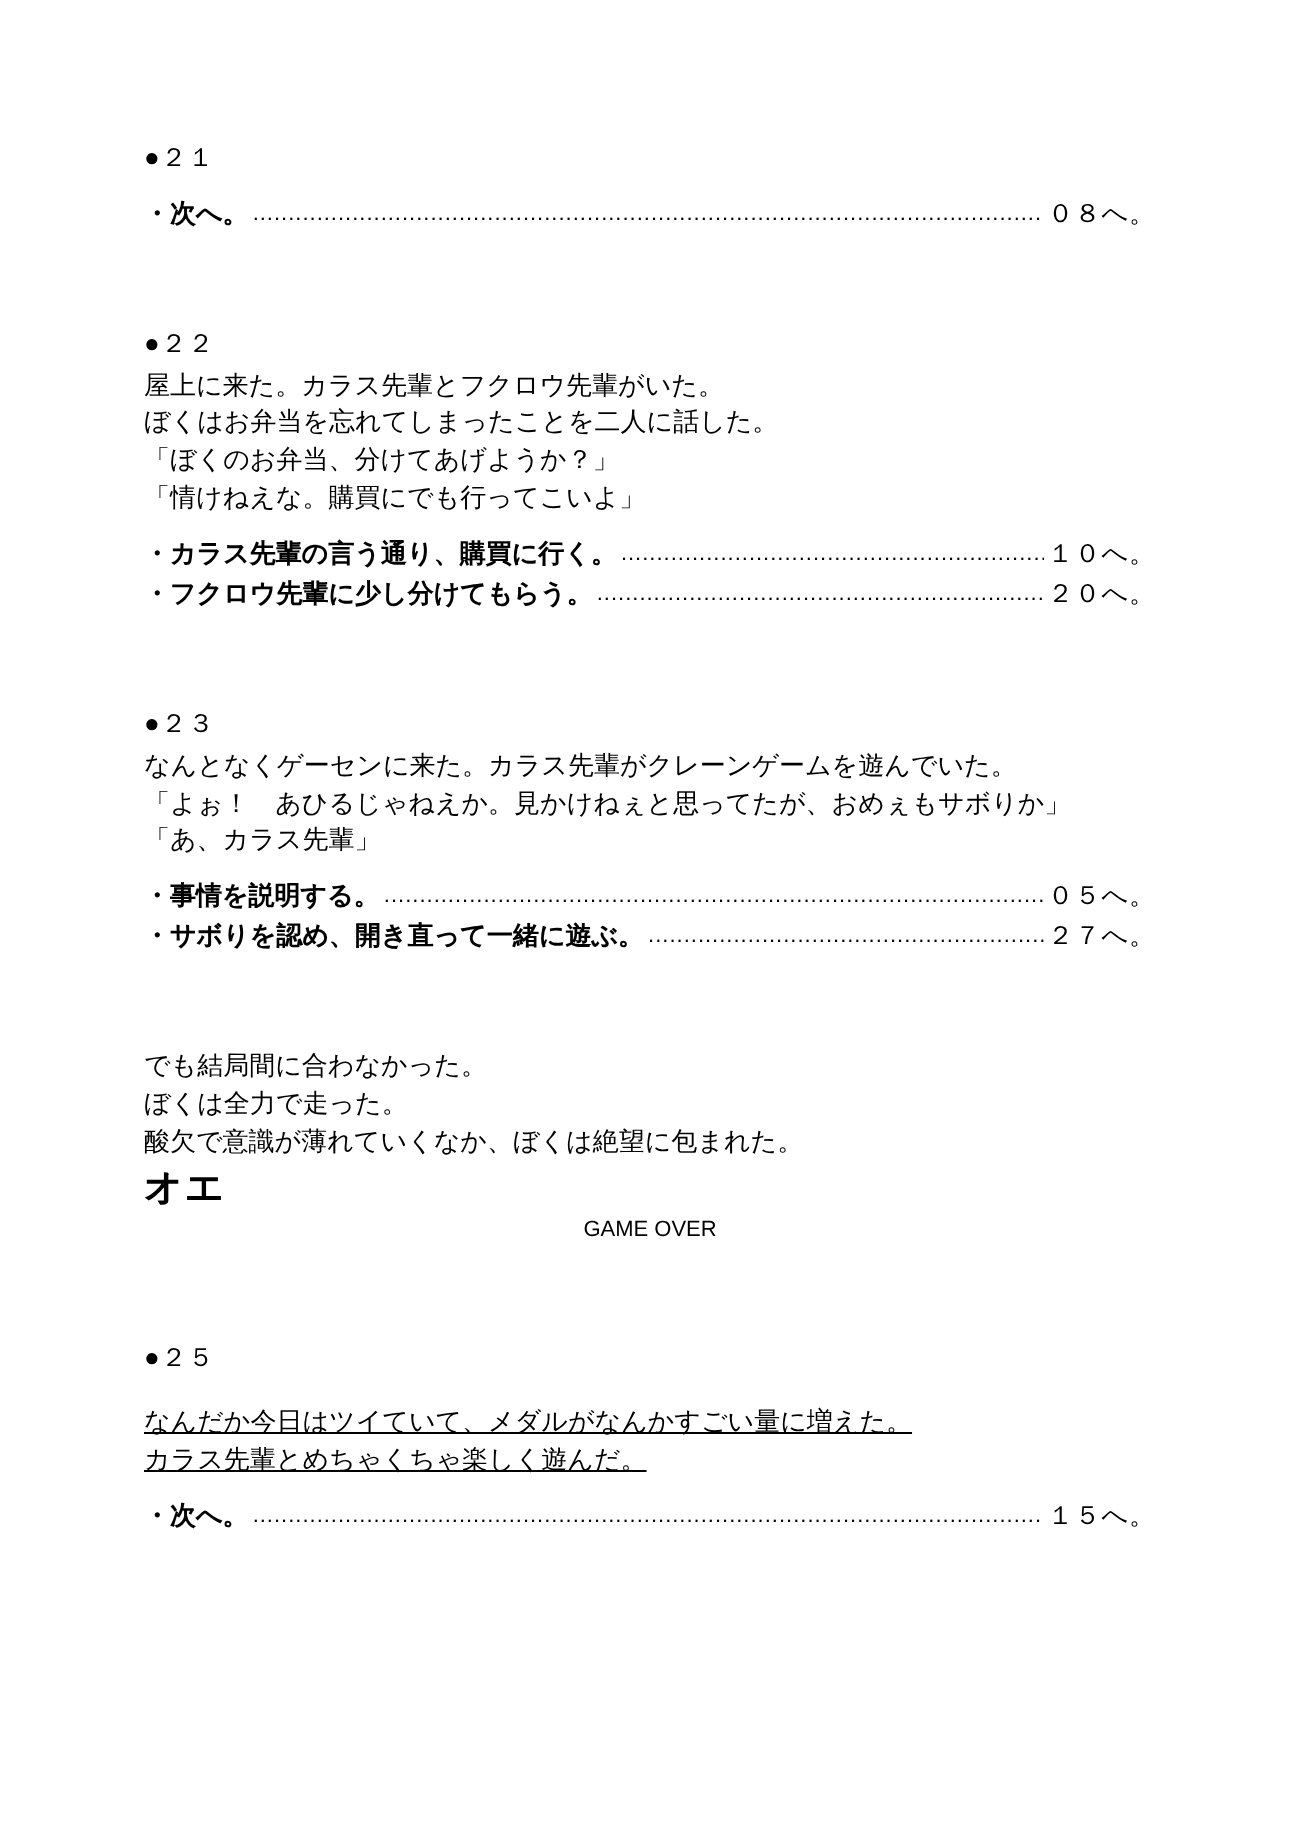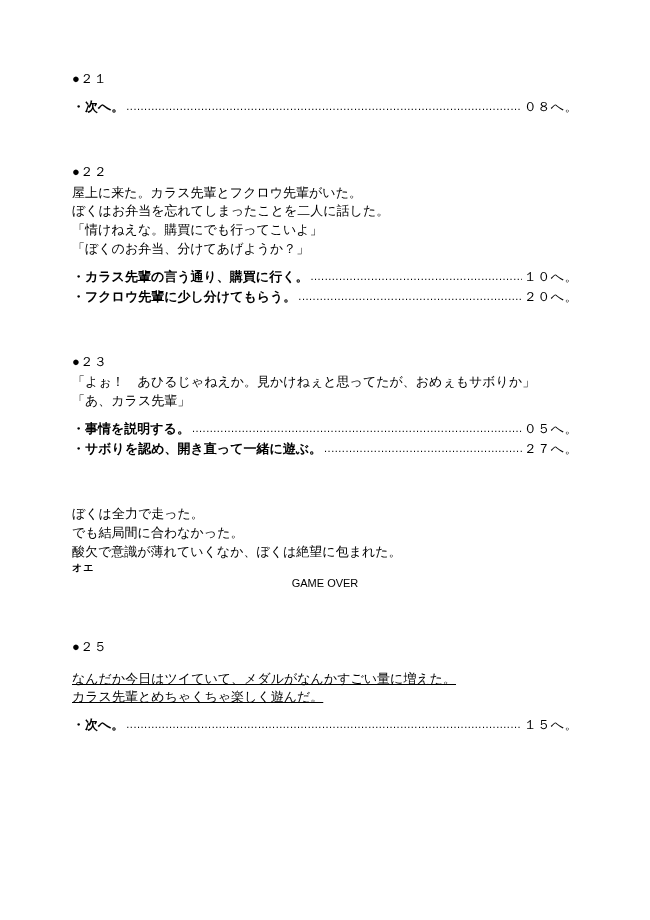--- a/index.html
+++ b/index.html
@@ -67,21 +67,21 @@
   .choice .dest {
     flex: 0 0 auto;
     letter-spacing: 0.5px;
   }
   .gameover {
     font-size: 11px;
     text-align: center;
   }
   .bold-line {
     font-weight: bold;
-    font-size: 10px;
+    font-size: 19px;
     letter-spacing: 1px;
   }
   .sec-25 .line {
     margin-top: 0;
     text-decoration: underline;
   }
   .spacer-sm { height: 12px; }
 </style>
 </head>
 <body>
@@ -98,61 +98,62 @@
       </div>
     </div>
   </div>
 
   <div class="spacer-sm"></div>
 
   <div class="section">
     <div class="sec-head">●２２</div>
     <div class="line">屋上に来た。カラス先輩とフクロウ先輩がいた。</div>
     <div class="line">ぼくはお弁当を忘れてしまったことを二人に話した。</div>
+    <div class="line">「ぼくのお弁当、分けてあげようか？」</div>
     <div class="line">「情けねえな。購買にでも行ってこいよ」</div>
-    <div class="line">「ぼくのお弁当、分けてあげようか？」</div>
     <div class="choices">
       <div class="choice">
         <span class="ctext">・カラス先輩の言う通り、購買に行く。</span>
         <span class="dots">......................................................................................................................................................................</span>
         <span class="dest">１０へ。</span>
       </div>
       <div class="choice">
         <span class="ctext">・フクロウ先輩に少し分けてもらう。</span>
         <span class="dots">......................................................................................................................................................................</span>
         <span class="dest">２０へ。</span>
       </div>
     </div>
   </div>
 
   <div class="spacer-sm"></div>
 
   <div class="section">
     <div class="sec-head">●２３</div>
+    <div class="line">なんとなくゲーセンに来た。カラス先輩がクレーンゲームを遊んでいた。</div>
     <div class="line">「よぉ！　あひるじゃねえか。見かけねぇと思ってたが、おめぇもサボりか」</div>
     <div class="line">「あ、カラス先輩」</div>
     <div class="choices">
       <div class="choice">
         <span class="ctext">・事情を説明する。</span>
         <span class="dots">......................................................................................................................................................................</span>
         <span class="dest">０５へ。</span>
       </div>
       <div class="choice">
         <span class="ctext">・サボりを認め、開き直って一緒に遊ぶ。</span>
         <span class="dots">......................................................................................................................................................................</span>
         <span class="dest">２７へ。</span>
       </div>
     </div>
   </div>
 
   <div class="spacer-sm"></div>
 
   <div class="section">
+    <div class="line">でも結局間に合わなかった。</div>
     <div class="line">ぼくは全力で走った。</div>
-    <div class="line">でも結局間に合わなかった。</div>
     <div class="line">酸欠で意識が薄れていくなか、ぼくは絶望に包まれた。</div>
     <div class="bold-line">オエ</div>
     <div class="gameover">GAME OVER</div>
   </div>
 
   <div class="spacer-sm"></div>
 
   <div class="section sec-25">
     <div class="sec-head">●２５</div>
     <div class="blank"></div>

